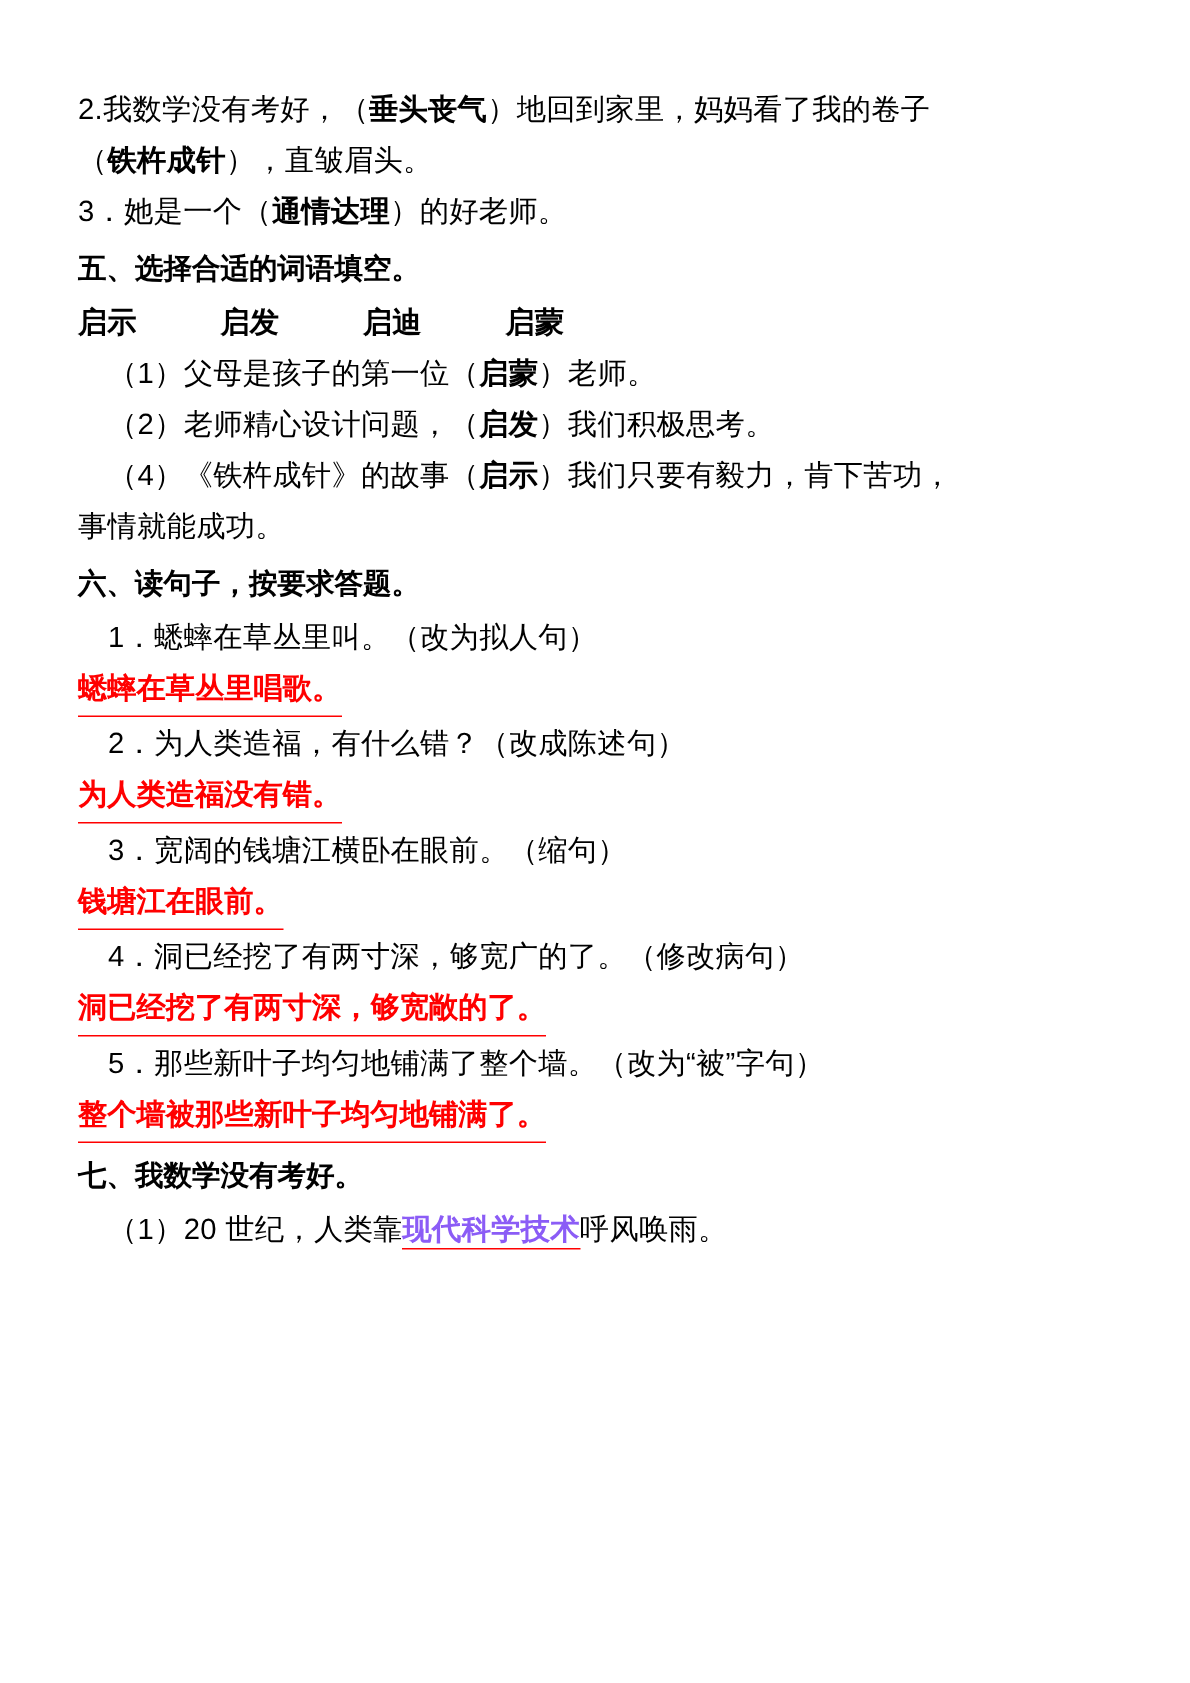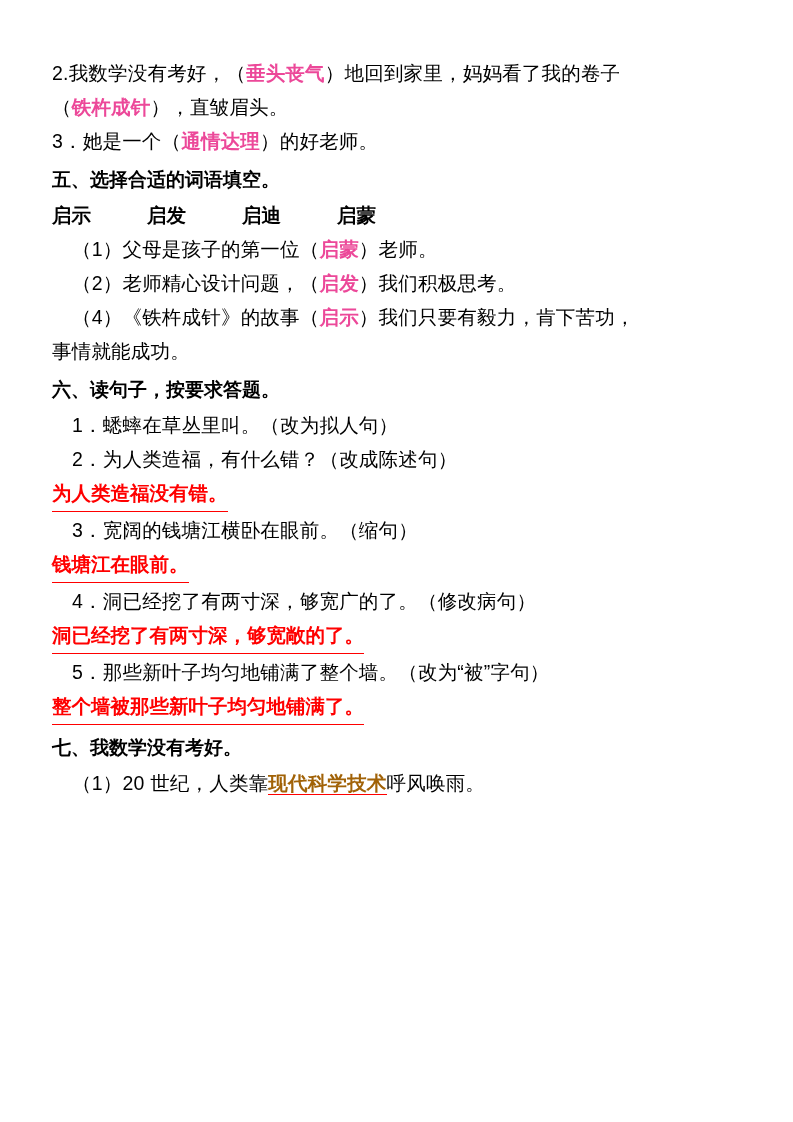--- a/index.html
+++ b/index.html
@@ -29,39 +29,40 @@
     word-break: break-all;
   }
   .indent-2 { padding-left: 20px; }
   .heading {
     font-weight: bold;
     font-size: 19px;
     line-height: 36px;
     margin-top: 4px;
   }
   .red {
-    color: #ec4899;
+    color: #000000;
     font-weight: bold;
   }
   .answer {
     color: #ff0000;
     font-weight: bold;
     font-size: 19.5px;
     line-height: 34px;
     display: inline-block;
     border-bottom: 1.5px solid #ff0000;
     padding-bottom: 1px;
   }
   .answer-line {
     line-height: 36px;
   }
   .underline-red {
-    color: #a16207;
+    color: #8b5cf6;
     font-weight: bold;
     border-bottom: 1.5px solid #ff0000;
+    font-family: Liberation Mono, monospace;
   }
   .wordlist {
     font-size: 19.5px;
     line-height: 34px;
     font-weight: bold;
   }
   .wordlist span { display: inline-block; }
   .gap-1 { width: 56px; display: inline-block; }
 </style>
 </head>
@@ -84,20 +85,21 @@
   <div class="line indent-2"><span>（2）老师精心设计问题，（</span><span class="red">启发</span><span>）我们积极思考。</span></div>
 
 
   <div class="line indent-2"><span>（4）《铁杵成针》的故事（</span><span class="red">启示</span><span>）我们只要有毅力，肯下苦功，</span></div>
 
   <div class="line">事情就能成功。</div>
 
   <div class="heading">六、读句子，按要求答题。</div>
 
   <div class="line indent-2">1．蟋蟀在草丛里叫。（改为拟人句）</div>
+  <div class="answer-line"><span class="answer">蟋蟀在草丛里唱歌。</span></div>
 
   <div class="line indent-2">2．为人类造福，有什么错？（改成陈述句）</div>
   <div class="answer-line"><span class="answer">为人类造福没有错。</span></div>
 
   <div class="line indent-2">3．宽阔的钱塘江横卧在眼前。（缩句）</div>
   <div class="answer-line"><span class="answer">钱塘江在眼前。</span></div>
 
   <div class="line indent-2">4．洞已经挖了有两寸深，够宽广的了。（修改病句）</div>
   <div class="answer-line"><span class="answer">洞已经挖了有两寸深，够宽敞的了。</span></div>
 

